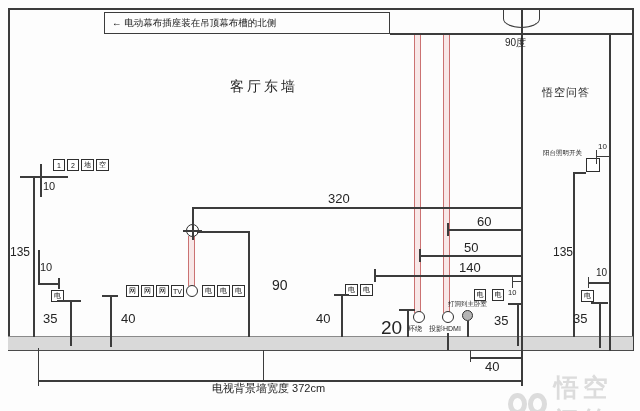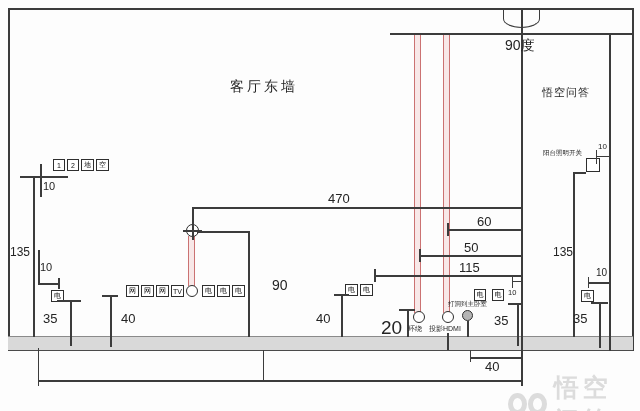--- a/index.html
+++ b/index.html
@@ -35,22 +35,25 @@
 
   <div class="h" style="left:8px;top:8px;width:625px;"></div>
   <div class="v" style="left:8px;top:8px;height:343px;"></div>
   <div class="v" style="left:632px;top:8px;height:343px;"></div>
   <div class="floor" style="left:8px;top:336px;width:625px;height:15px;"></div>
   <div class="v" style="left:521px;top:8px;height:343px;"></div>
   <div class="v" style="left:609px;top:33px;height:318px;"></div>
   <div class="h" style="left:390px;top:33px;width:243px;"></div>
   <div class="arc" style="left:503px;top:9px;width:37px;height:19px;"></div>
 
-
-  <div class="lbl" style="left:505px;top:38px;font-size:14px;">90度</div>
+  <div class="annot" style="left:104px;top:12px;width:286px;height:22px;">
+    <span>← 电动幕布插座装在吊顶幕布槽的北侧</span>
+  </div>
+
+  <div class="lbl" style="left:505px;top:38px;font-size:10px;">90度</div>
   <div class="lbl" style="left:230px;top:79px;font-size:14px;letter-spacing:3px;">客厅东墙</div>
   <div class="lbl" style="left:542px;top:87px;font-size:11px;letter-spacing:1px;">悟空问答</div>
 
   <div class="obox" style="left:53px;top:159px;width:12px;height:12px;">
       <span>1</span>
     </div>
   <div class="obox" style="left:67px;top:159px;width:12px;height:12px;">
       <span>2</span>
     </div>
   <div class="obox" style="left:81px;top:159px;width:13px;height:12px;">
@@ -106,33 +109,33 @@
   <div class="v" style="left:192px;top:208px;height:18px;"></div>
   <div class="port" style="left:186px;top:224px;width:13px;height:13px;"></div>
   <div class="h" style="left:183px;top:230px;width:19px;"></div>
   <div class="v" style="left:192px;top:221px;height:19px;"></div>
 
   <div class="h" style="left:197px;top:231px;width:51px;"></div>
   <div class="v" style="left:248px;top:231px;height:106px;"></div>
   <div class="lbl" style="left:272px;top:278px;font-size:14px;">90</div>
 
   <div class="h" style="left:192px;top:207px;width:330px;"></div>
-  <div class="lbl" style="left:328px;top:192px;font-size:13px;">470</div>
+  <div class="lbl" style="left:328px;top:192px;font-size:13px;">320</div>
 
   <div class="v" style="left:447px;top:223px;height:13px;"></div>
   <div class="h" style="left:447px;top:229px;width:75px;"></div>
   <div class="lbl" style="left:477px;top:215px;font-size:13px;">60</div>
 
   <div class="v" style="left:419px;top:249px;height:13px;"></div>
   <div class="h" style="left:419px;top:255px;width:103px;"></div>
   <div class="lbl" style="left:464px;top:241px;font-size:13px;">50</div>
 
   <div class="v" style="left:374px;top:269px;height:13px;"></div>
   <div class="h" style="left:374px;top:275px;width:148px;"></div>
-  <div class="lbl" style="left:459px;top:261px;font-size:13px;">115</div>
+  <div class="lbl" style="left:459px;top:261px;font-size:13px;">140</div>
 
   <div class="obox" style="left:345px;top:284px;width:13px;height:12px;">
       <span>电</span>
     </div>
   <div class="obox" style="left:360px;top:284px;width:13px;height:12px;">
       <span>电</span>
     </div>
   <div class="h" style="left:334px;top:294px;width:15px;"></div>
   <div class="v" style="left:341px;top:294px;height:43px;"></div>
   <div class="lbl" style="left:316px;top:312px;font-size:13px;">40</div>
@@ -183,20 +186,21 @@
   <div class="v" style="left:599px;top:302px;height:46px;"></div>
   <div class="lbl" style="left:573px;top:312px;font-size:13px;">35</div>
 
   <div class="v" style="left:38px;top:348px;height:38px;width:1.2px;"></div>
   <div class="v" style="left:263px;top:350px;height:31px;width:1.2px;"></div>
   <div class="v" style="left:521px;top:350px;height:36px;"></div>
   <div class="h" style="left:38px;top:380px;width:484px;"></div>
   <div class="v" style="left:470px;top:350px;height:12px;width:1.2px;"></div>
   <div class="h" style="left:470px;top:357px;width:52px;"></div>
   <div class="lbl" style="left:485px;top:360px;font-size:13px;">40</div>
+  <div class="lbl" style="left:212px;top:383px;font-size:11px;">电视背景墙宽度 372cm</div>
 
   <div class="wm" style="left:508px;top:371px;">
     <span class="ring"></span>
     <span class="ring"></span>
     <span class="txt">悟空问答</span>
   </div>
 
 </div>
 
 </body></html>

